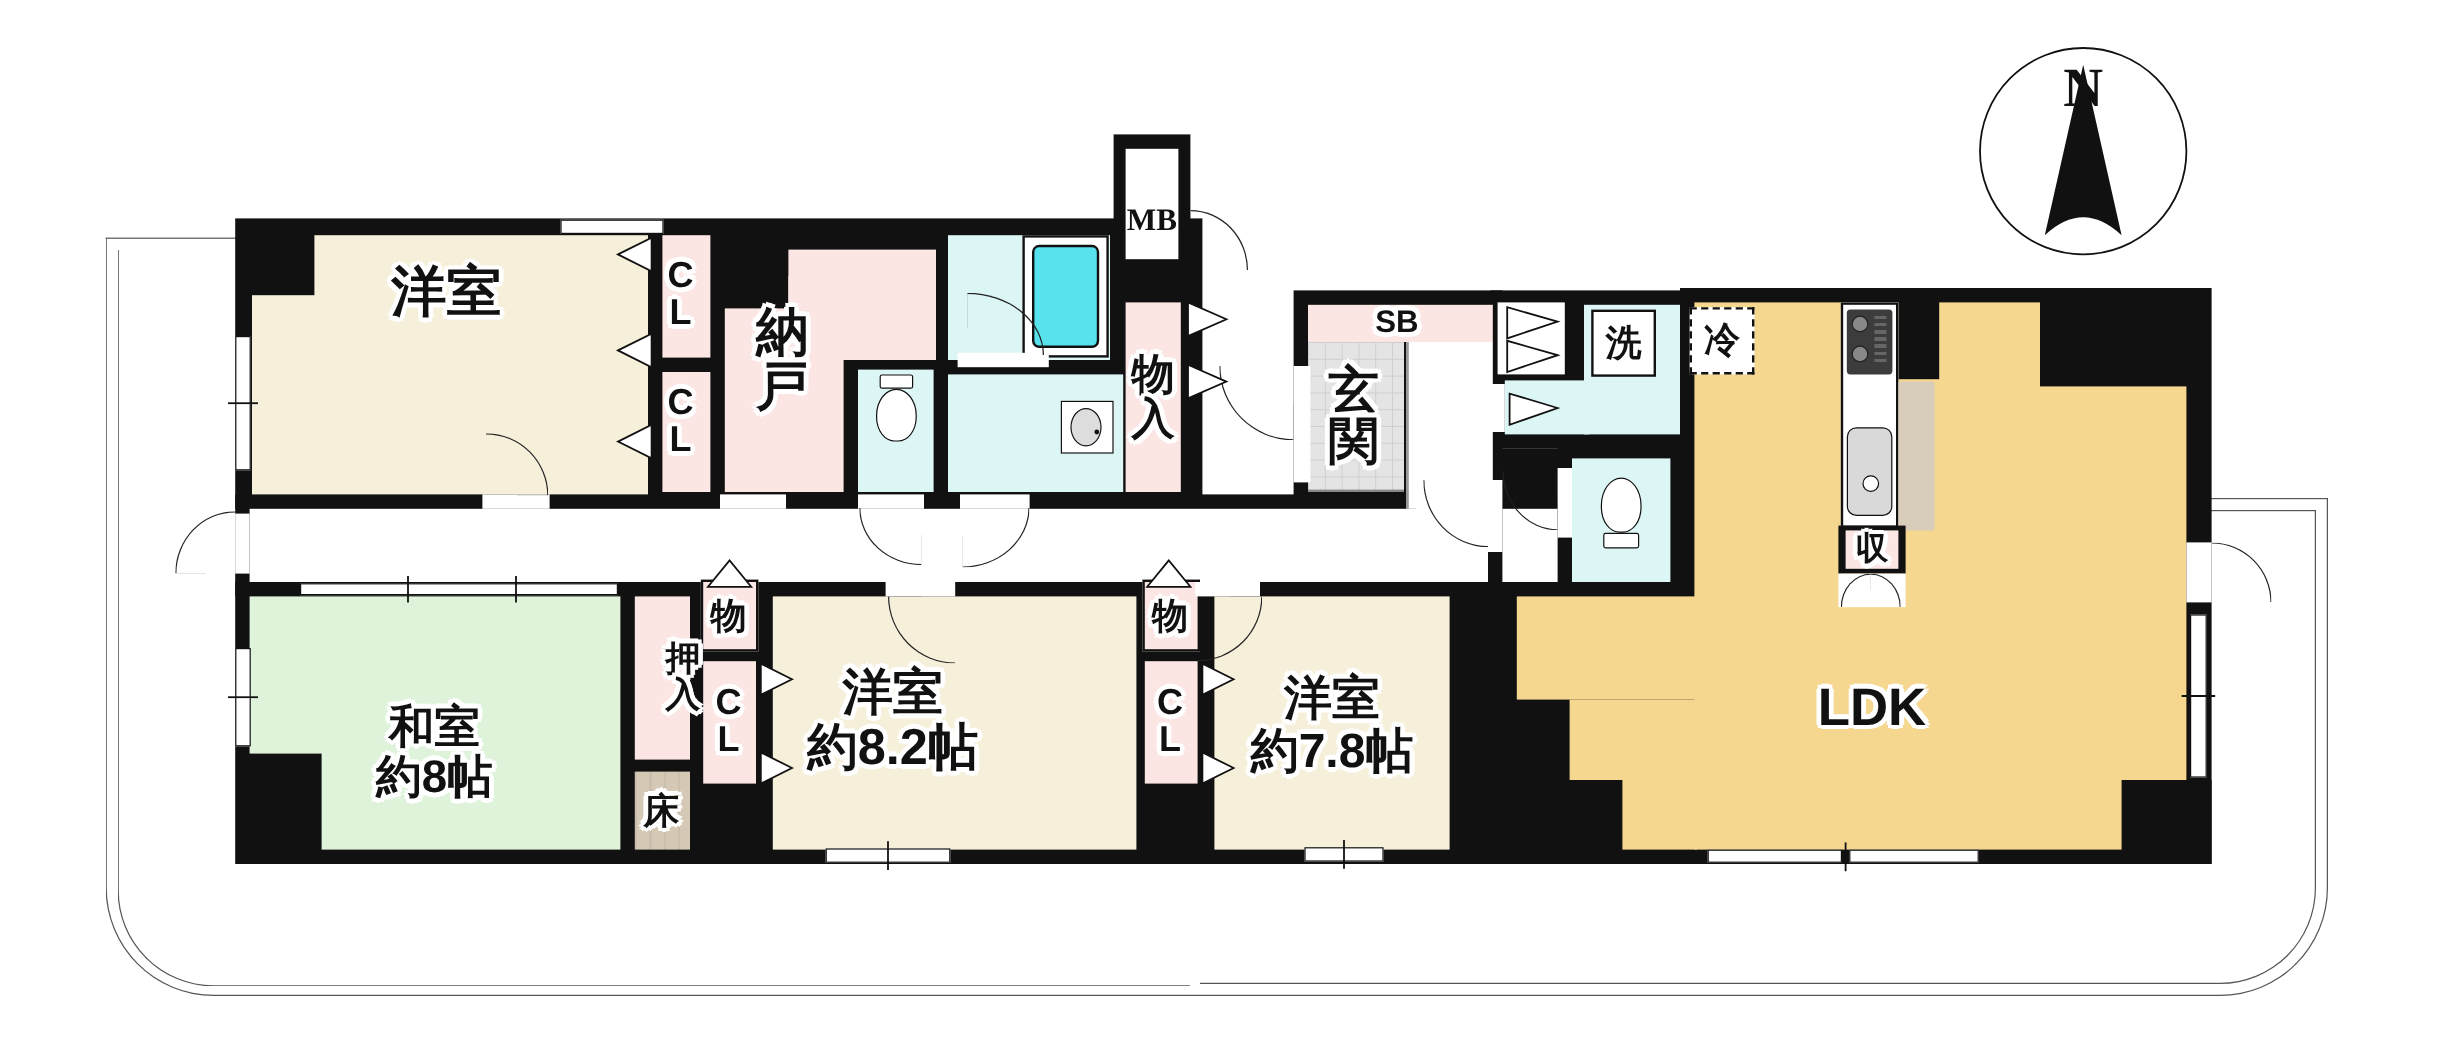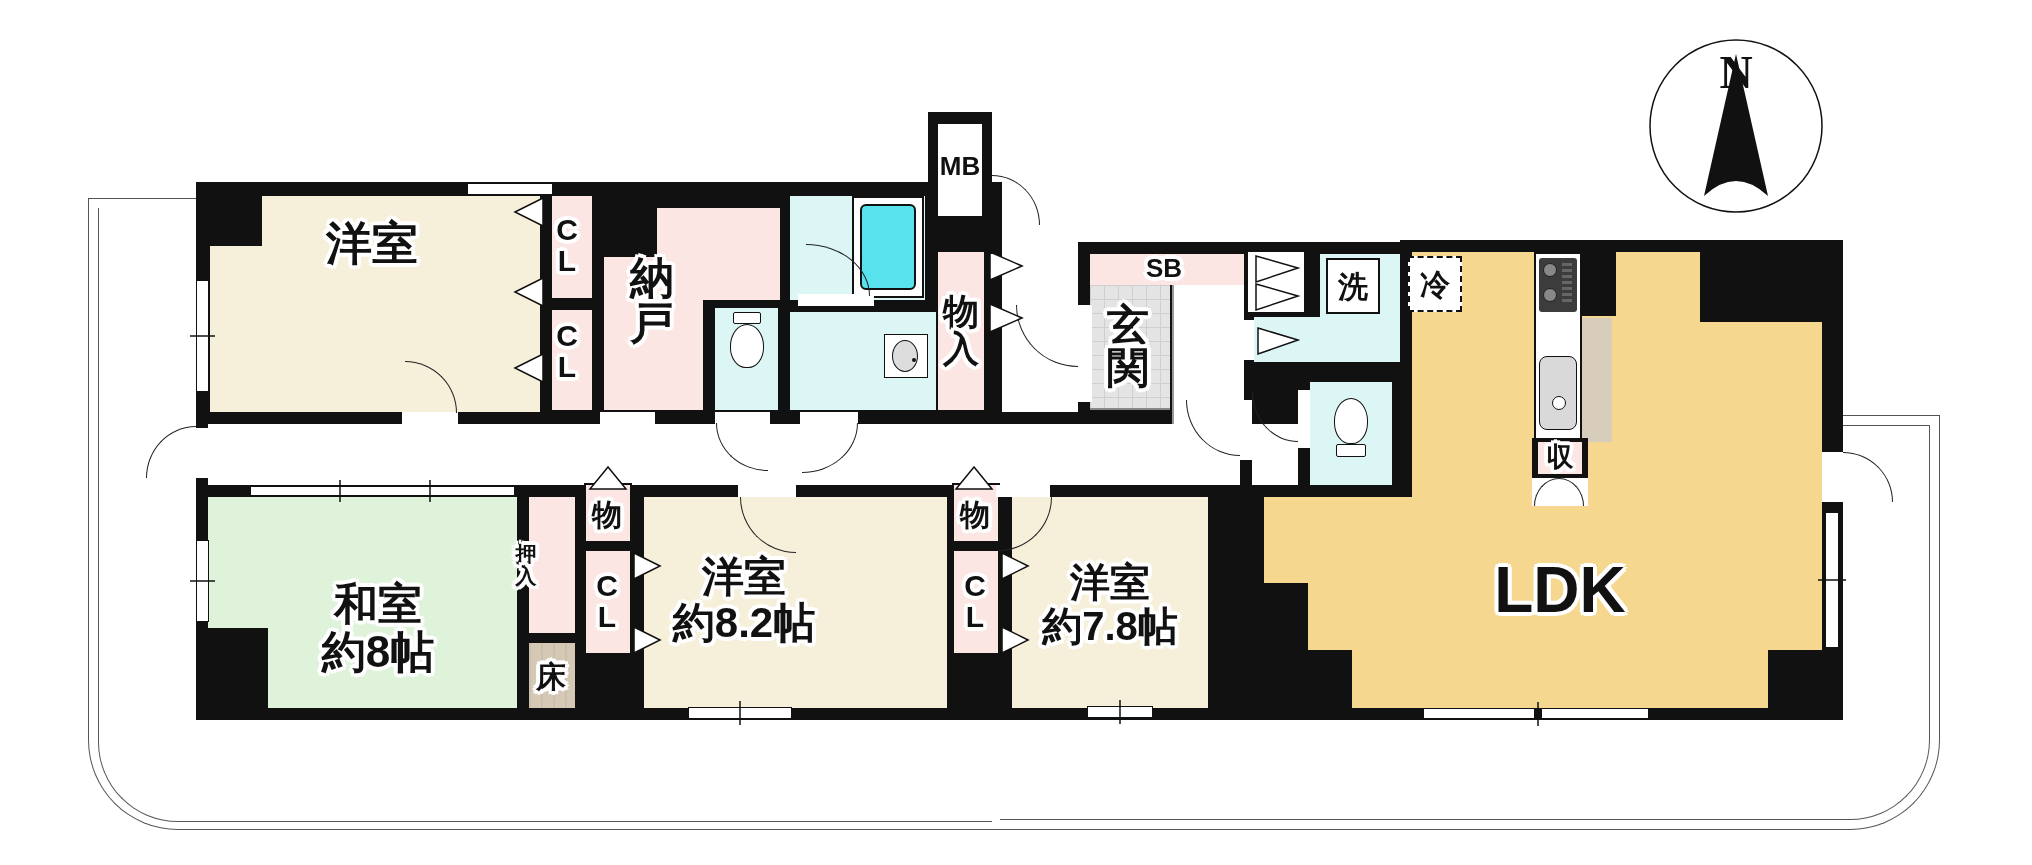--- a/index.html
+++ b/index.html
@@ -192,35 +192,35 @@
     <line x1="190" y1="581" x2="215" y2="581" stroke="#111" stroke-width="1.5"></line>
     <line x1="1818" y1="580" x2="1846" y2="580" stroke="#111" stroke-width="1.5"></line>
   </svg>
 
   <div class="lab" style="left:372px;top:243px;font-size:46px;">
     <span>洋室</span><br>
   </div>
   <div class="lab vert" style="left:567px;top:246px;font-size:30px;width:32px;">CL</div>
   <div class="lab vert" style="left:567px;top:352px;font-size:30px;width:32px;">CL</div>
   <div class="lab vert" style="left:652px;top:300px;font-size:44px;width:48px;">納戸</div>
-  <div class="lab" style="left:960px;top:166px;font-size:26px;text-shadow:none;">MB</div>
+  <div class="lab" style="left:960px;top:184px;font-size:26px;text-shadow:none;font-family:Liberation Serif, serif;">MB</div>
   <div class="lab vert" style="left:961px;top:330px;font-size:36px;width:40px;">物入</div>
   <div class="lab" style="left:1164px;top:268px;font-size:26px;">SB</div>
   <div class="lab vert" style="left:1128px;top:346px;font-size:42px;width:46px;">玄関</div>
   <div class="lab" style="left:1353px;top:286px;font-size:30px;text-shadow:none;">洗</div>
   <div class="lab" style="left:1435px;top:284px;font-size:30px;text-shadow:none;">冷</div>
   <div class="lab" style="left:1560px;top:458px;font-size:27px;">収</div>
   <div class="lab" style="left:1560px;top:590px;">
-    <span style="font-size:64px;">LDK</span><br>
-  </div>
-  <div class="lab" style="left:362px;top:628px;font-size:44px;margin-left:16px;">
+    <span style="font-size:44px;">LDK</span><br>
+  </div>
+  <div class="lab" style="left:362px;top:628px;font-size:38px;">
     <span>和室</span><br>
     <span>約8帖</span>
   </div>
-  <div class="lab vert" style="left:526px;top:565px;font-size:21px;width:36px;">押入</div>
+  <div class="lab vert" style="left:569px;top:565px;font-size:29px;width:36px;">押入</div>
   <div class="lab" style="left:551px;top:676px;font-size:30px;">床</div>
   <div class="lab" style="left:607px;top:514px;font-size:30px;">物</div>
   <div class="lab vert" style="left:607px;top:602px;font-size:30px;width:32px;">CL</div>
   <div class="lab" style="left:744px;top:600px;font-size:42px;">
     <span>洋室</span><br>
     <span>約8.2帖</span>
   </div>
   <div class="lab" style="left:975px;top:514px;font-size:30px;">物</div>
   <div class="lab vert" style="left:975px;top:602px;font-size:30px;width:32px;">CL</div>
   <div class="lab" style="left:1110px;top:604px;font-size:40px;">

